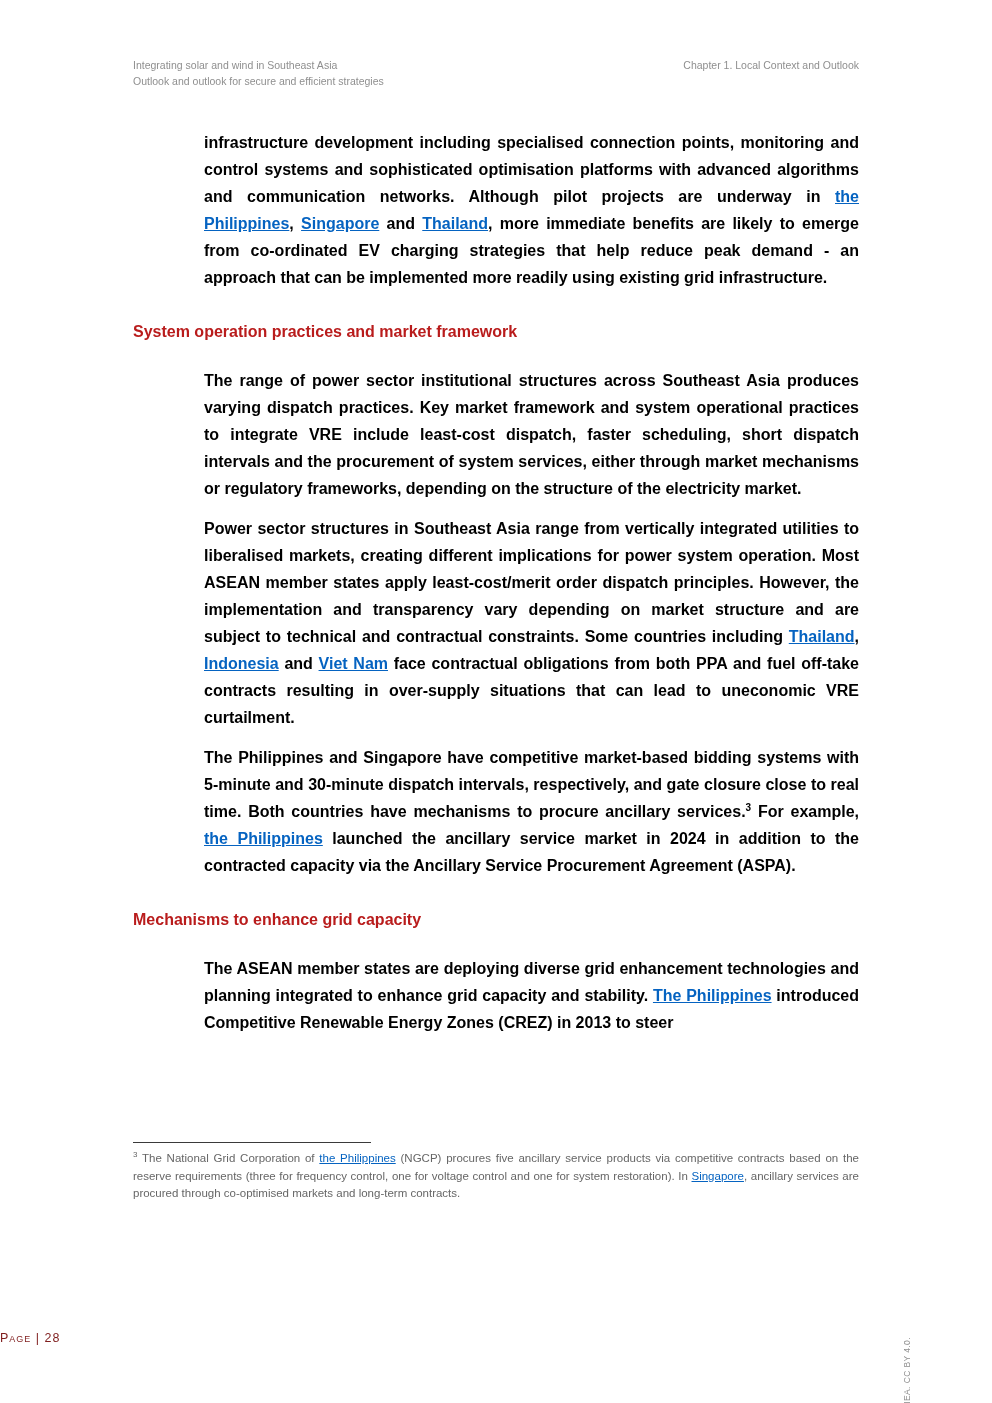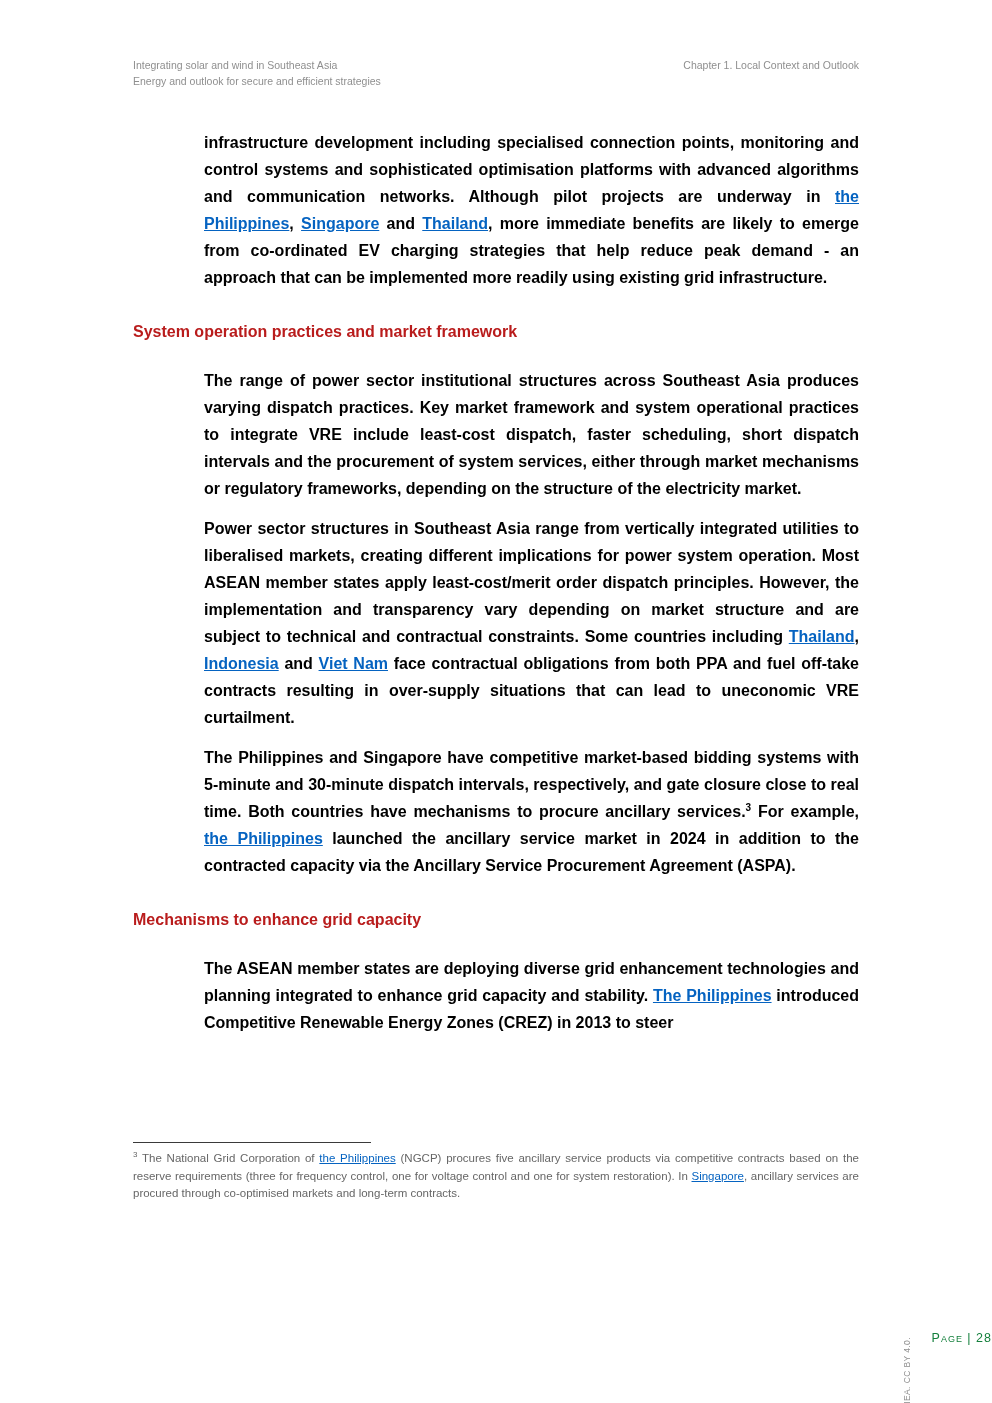--- a/index.html
+++ b/index.html
@@ -90,22 +90,22 @@
     line-height: 0;
   }
   .footnote-block a.lnk { color: #0563c1; }
 
   
   .footer {
     position: absolute;
     bottom: 58px;
     left: 0;
     right: 0;
-    text-align: right;
-    color: #15803d;
+    text-align: left;
+    color: #7f1d1d;
     font-size: 12.5px;
     font-variant: small-caps;
     letter-spacing: 1px;
   }
 
   
   .side-note {
     position: absolute;
     right: 80px;
     bottom: 66px;
@@ -118,21 +118,21 @@
   }
 </style>
 </head>
 <body>
 
 <div class="page">
 
   <div class="header">
     <div class="header-left">
       <div>Integrating solar and wind in Southeast Asia</div>
-      <div>Energy and outlook for secure and efficient strategies</div>
+      <div>Outlook and outlook for secure and efficient strategies</div>
     </div>
     <div class="header-right">Chapter 1. Local Context and Outlook</div>
   </div>
 
   <div class="content">
 
     <p class="body"><span>infrastructure development including specialised connection points, monitoring and control systems and sophisticated optimisation platforms with advanced algorithms and communication networks. Although pilot projects are underway in </span><a class="lnk" href="#">the Philippines</a><span>, </span><a class="lnk" href="#">Singapore</a><span> and </span><a class="lnk" href="#">Thailand</a><span>, more immediate benefits are likely to emerge from co-ordinated EV charging strategies that help reduce peak demand - an approach that can be implemented more readily using existing grid infrastructure.</span></p>
 
     <h1 class="section">System operation practices and market framework</h1>
 

